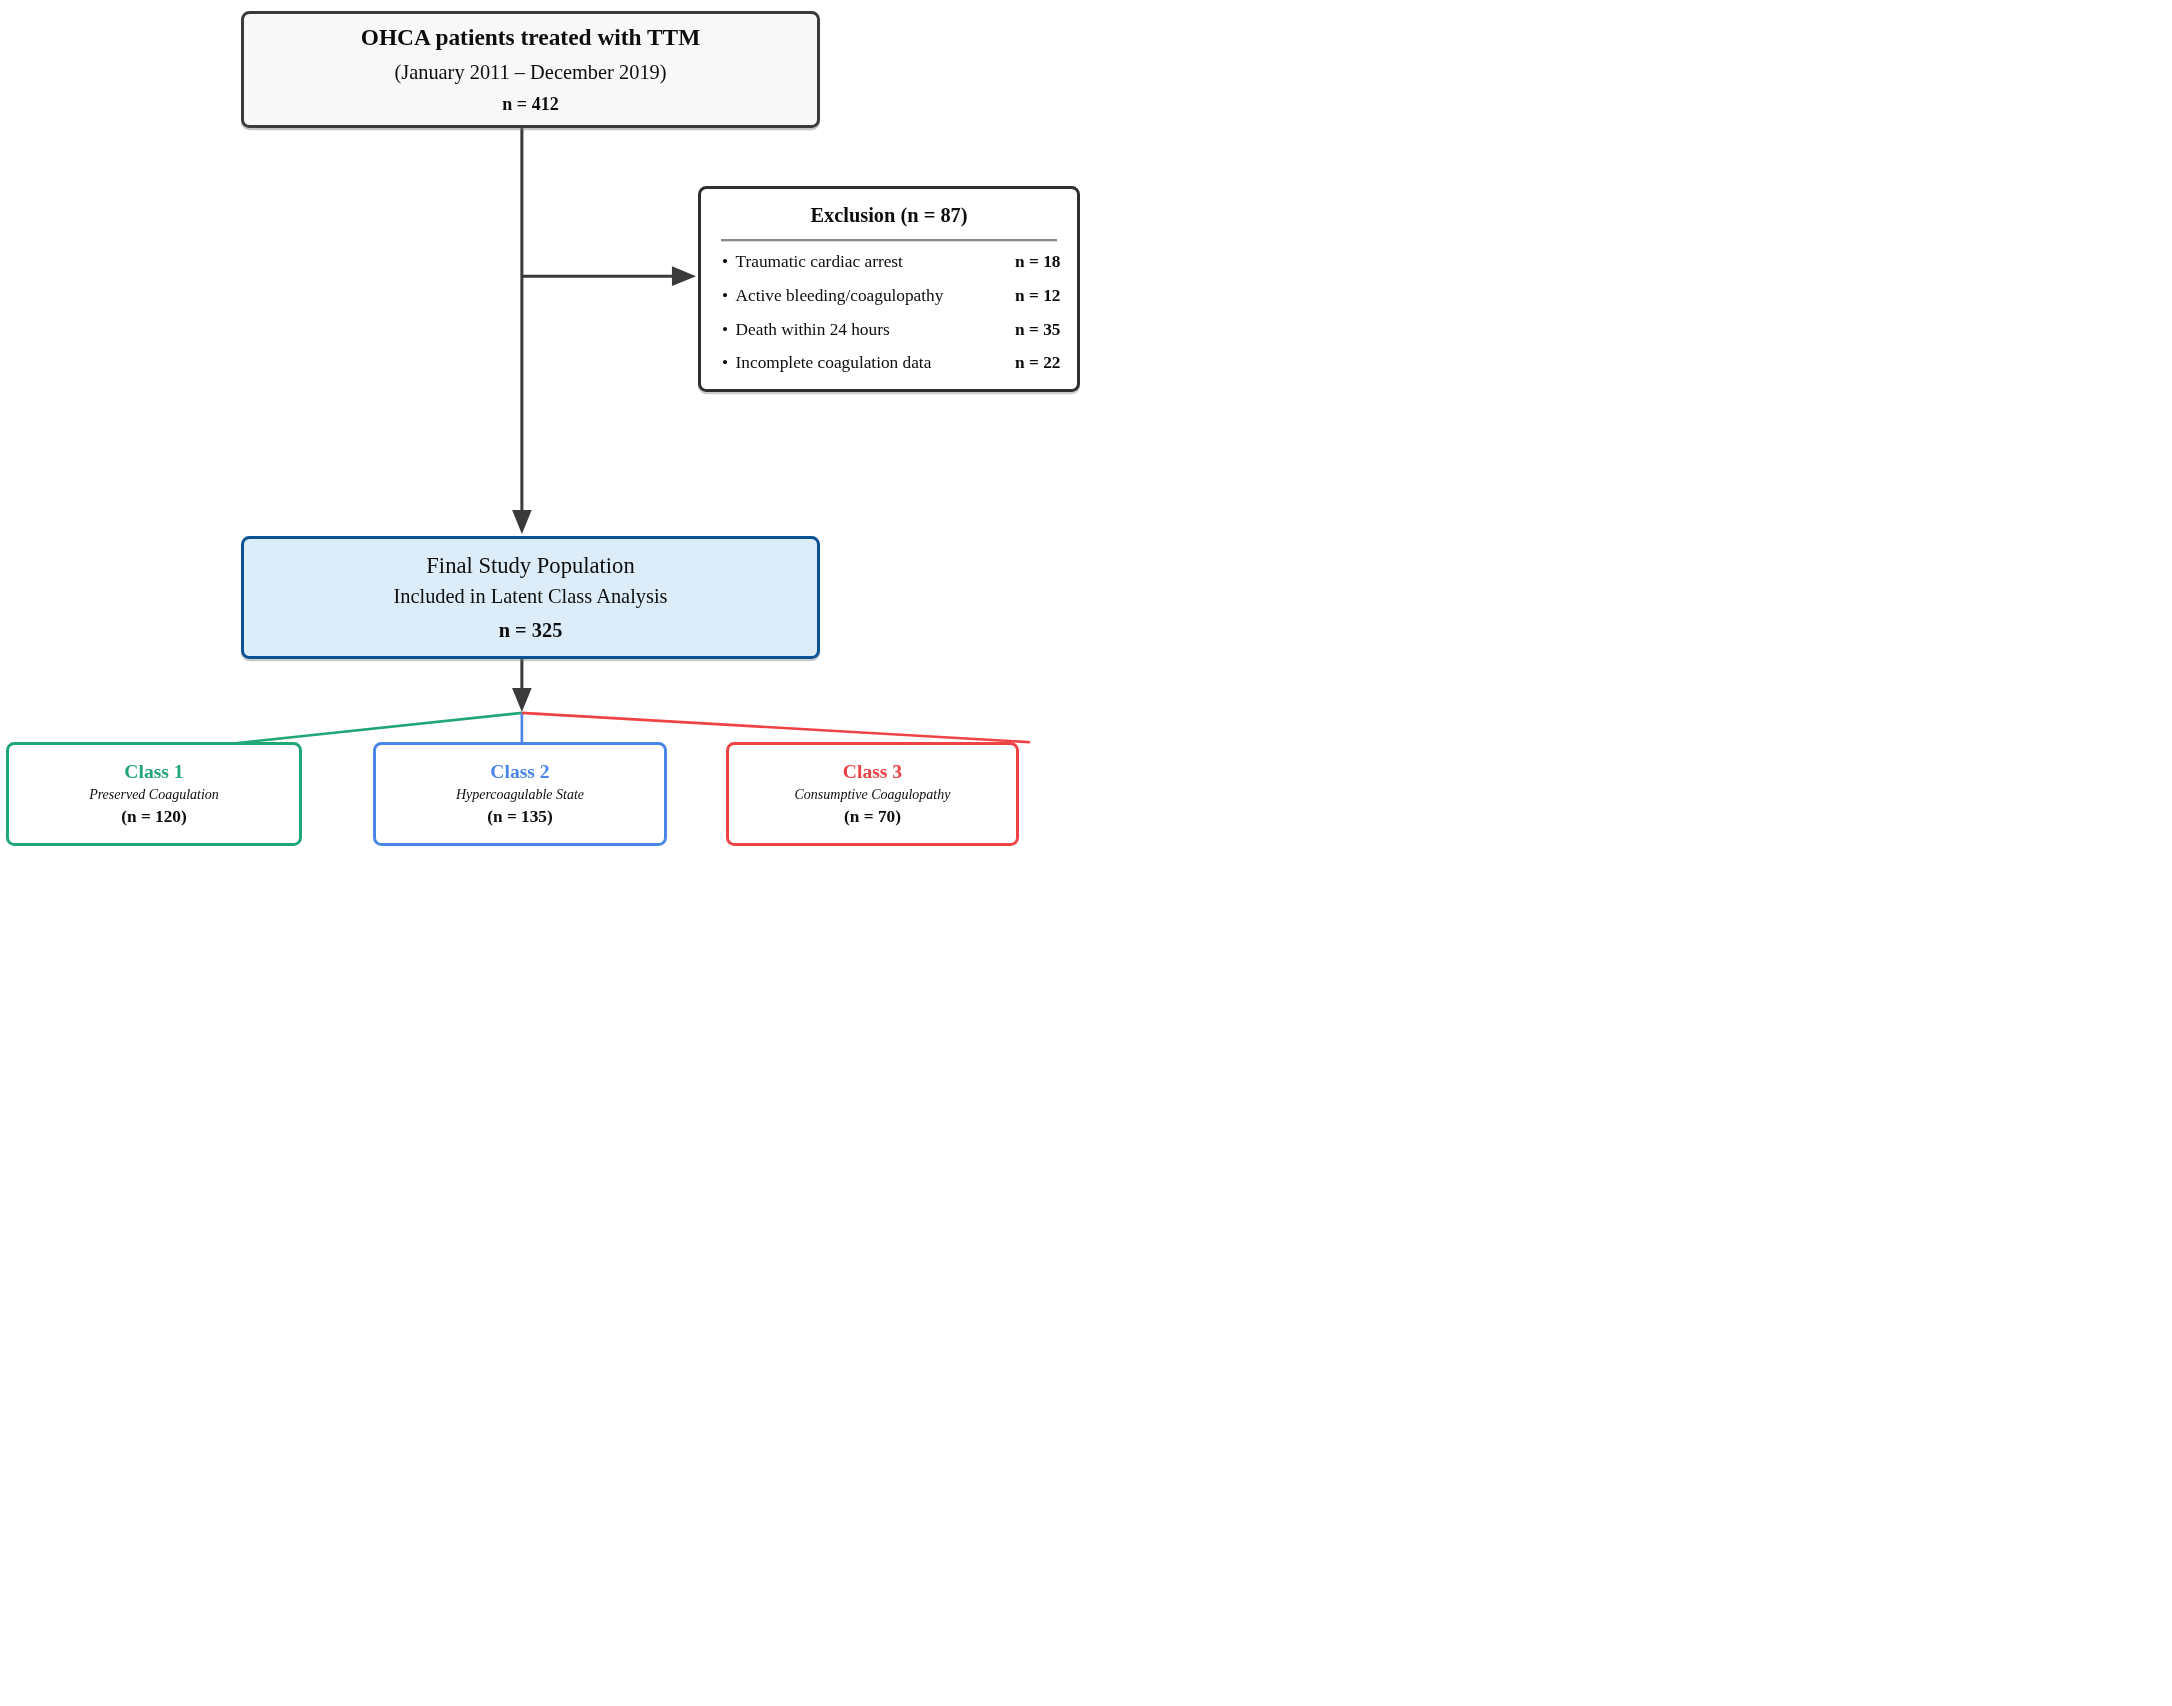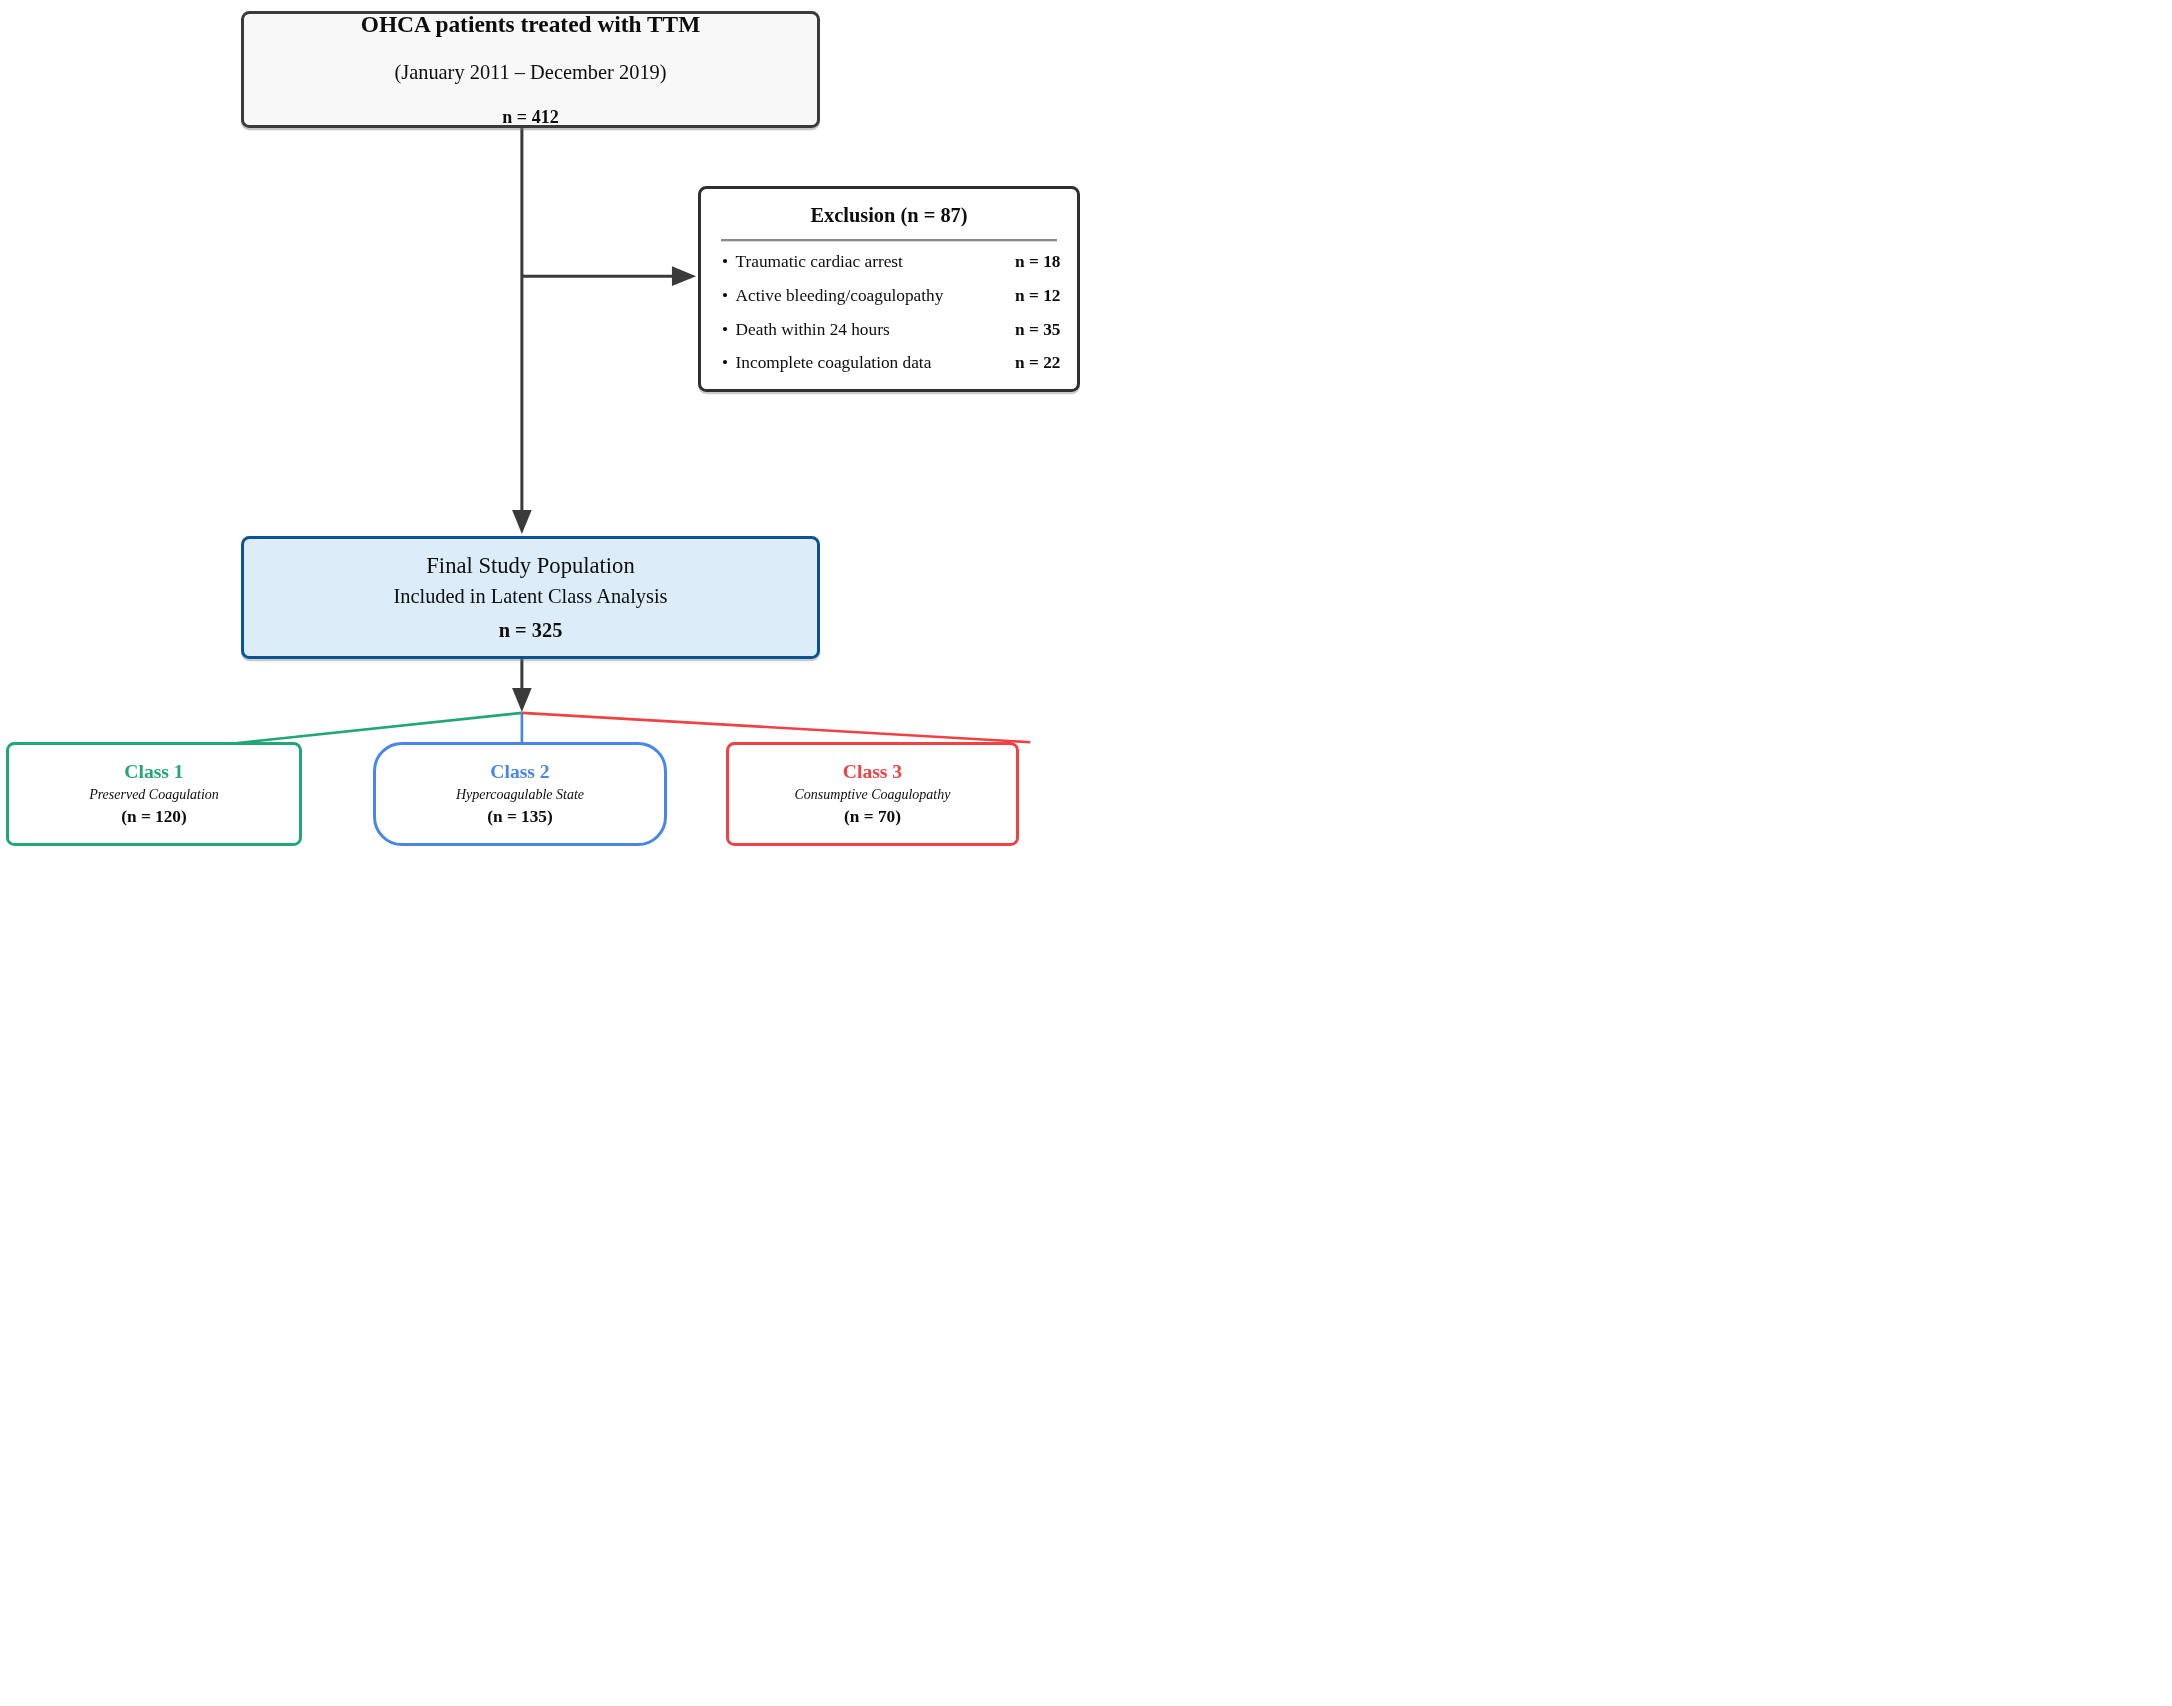--- a/index.html
+++ b/index.html
@@ -33,21 +33,21 @@
     border-radius:8.3px;
     display:flex;flex-direction:column;
     align-items:center;justify-content:center;
     text-align:center;
   }
   .top-box{
     left:241px;top:10.6px;width:579px;height:117px;
     background:var(--top-box-fill);
     border:3px solid var(--top-box-border);
     box-shadow:0 2.3px 0 rgba(125,125,125,.45);
-    gap:23px;
+    gap:10px;
   }
   .top-box .t1{font-size:23.4px;font-weight:bold;}
   .top-box .t2{font-size:20.4px;}
   .top-box .t3{font-size:18px;font-weight:bold;}
 
   .exclusion-box{
     left:698px;top:186px;width:382px;height:206px;
     background:var(--exclusion-fill);
     border:3px solid var(--exclusion-border);
     box-shadow:0 2.3px 0 rgba(125,125,125,.4);
@@ -81,21 +81,21 @@
     top:742px;width:296px;height:104px;
     background:#ffffff;
     border:3px solid;
     gap:3.8px;
   }
   .class-box .ct{font-size:19.6px;font-weight:bold;}
   .class-box .cn{font-size:14px;font-style:italic;}
   .class-box .cv{font-size:17.3px;font-weight:bold;}
   .class-1{left:6px;border-color:var(--class1-green);}
   .class-1 .ct{color:var(--class1-green);}
-  .class-2{left:373px;width:294px;border-color:var(--class2-blue);border-radius:29px;}
+  .class-2{left:373px;width:294px;border-color:var(--class2-blue);}
   .class-2 .ct{color:var(--class2-blue);}
   .class-3{left:726px;width:293px;border-color:var(--class3-red);}
   .class-3 .ct{color:var(--class3-red);}
 </style>
 </head>
 <body>
 
 <div class="canvas">
 
   <svg class="connector-layer" viewBox="0 0 1440 1132" xmlns="http://www.w3.org/2000/svg">

